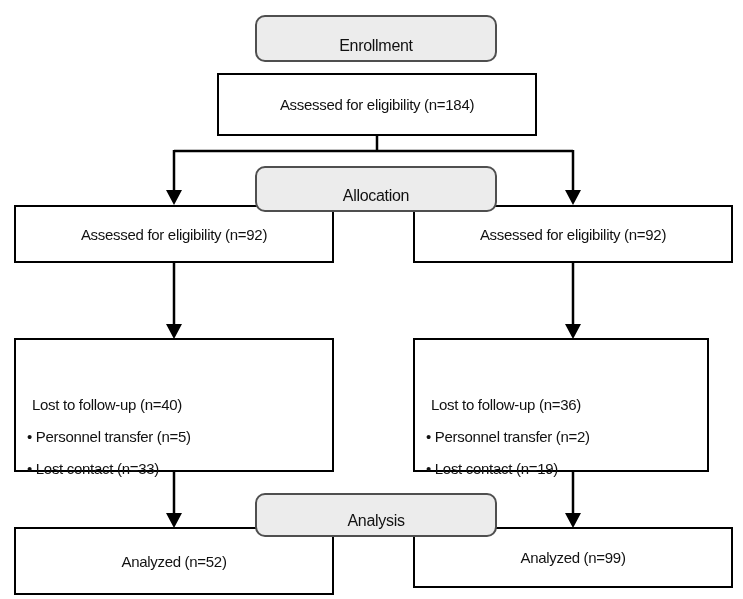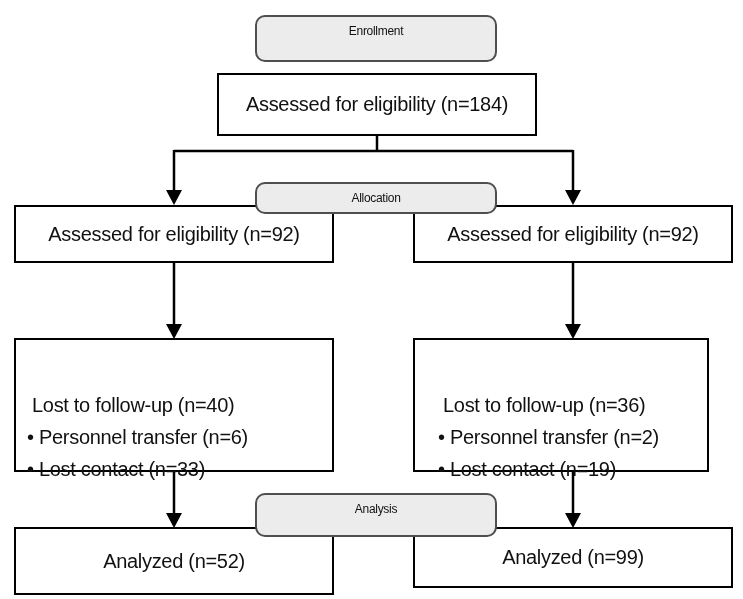--- a/index.html
+++ b/index.html
@@ -21,21 +21,21 @@
     left: 0;
     top: 0;
     z-index: 0;
   }
   .rect-box {
     position: absolute;
     box-sizing: border-box;
     background: #ffffff;
     border: 2.5px solid #000000;
     z-index: 1;
-    font-size: 20px;
+    font-size: 15px;
     letter-spacing: -0.3px;
   }
   .center-box {
     display: flex;
     align-items: center;
     justify-content: center;
     text-align: center;
   }
   .list-box {
     padding-top: 13px;
@@ -53,22 +53,22 @@
   .stage {
     position: absolute;
     box-sizing: border-box;
     background: #ececec;
     border: 2.5px solid #4f4f4f;
     border-radius: 10px;
     z-index: 2;
     display: flex;
     flex-direction: column;
     align-items: center;
-    justify-content: flex-start;
-    font-size: 12px;
+    justify-content: flex-end;
+    font-size: 16px;
     line-height: 29px;
     text-align: center;
     letter-spacing: -0.3px;
   }
 </style>
 </head>
 <body>
 
 <div class="figure">
 
@@ -99,39 +99,39 @@
 
   <div class="rect-box center-box" style="left:14px; top:205px; width:320px; height:58px;">
     <span>Assessed for eligibility (n=92)</span>
   </div>
   <div class="rect-box center-box" style="left:413px; top:205px; width:320px; height:58px;">
     <span>Assessed for eligibility (n=92)</span>
   </div>
 
   <div class="rect-box list-box" style="left:14px; top:338px; width:320px; height:134px;">
     <div class="list-title">Lost to follow-up (n=40)</div>
-    <div class="list-item">• Personnel transfer (n=6)</div>
+    <div class="list-item">• Personnel transfer (n=5)</div>
     <div class="list-item">• Lost contact (n=33)</div>
   </div>
-  <div class="rect-box list-box" style="left:413px; top:338px; width:296px; height:134px;padding-left:12px;">
+  <div class="rect-box list-box" style="left:413px; top:338px; width:296px; height:134px;">
     <div class="list-title">Lost to follow-up (n=36)</div>
     <div class="list-item">• Personnel transfer (n=2)</div>
     <div class="list-item">• Lost contact (n=19)</div>
   </div>
 
   <div class="rect-box center-box" style="left:14px; top:527px; width:320px; height:68px;">
     <span>Analyzed (n=52)</span>
   </div>
   <div class="rect-box center-box" style="left:413px; top:527px; width:320px; height:61px;">
     <span>Analyzed (n=99)</span>
   </div>
 
   <div class="stage" style="left:255px; top:15px; width:242px; height:47px;">
     <span>Enrollment</span>
   </div>
-  <div class="stage" style="left:255px; top:166px; width:242px; height:32px;margin-top:16px;">
+  <div class="stage" style="left:255px; top:166px; width:242px; height:46px;">
     <span>Allocation</span>
   </div>
   <div class="stage" style="left:255px; top:493px; width:242px; height:44px;">
     <span>Analysis</span>
   </div>
 
 </div>
 
 </body></html>

